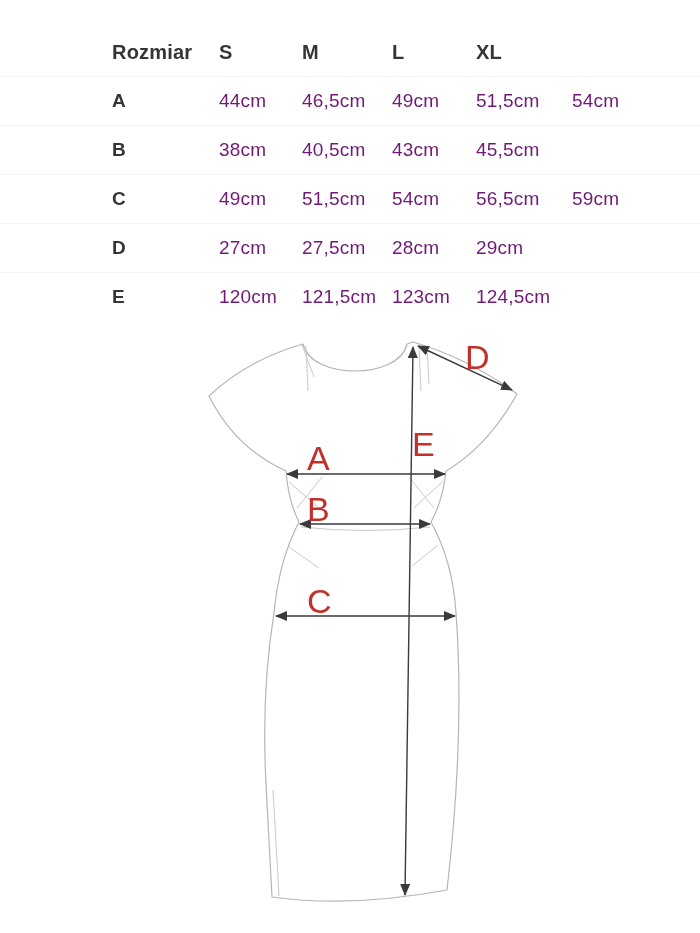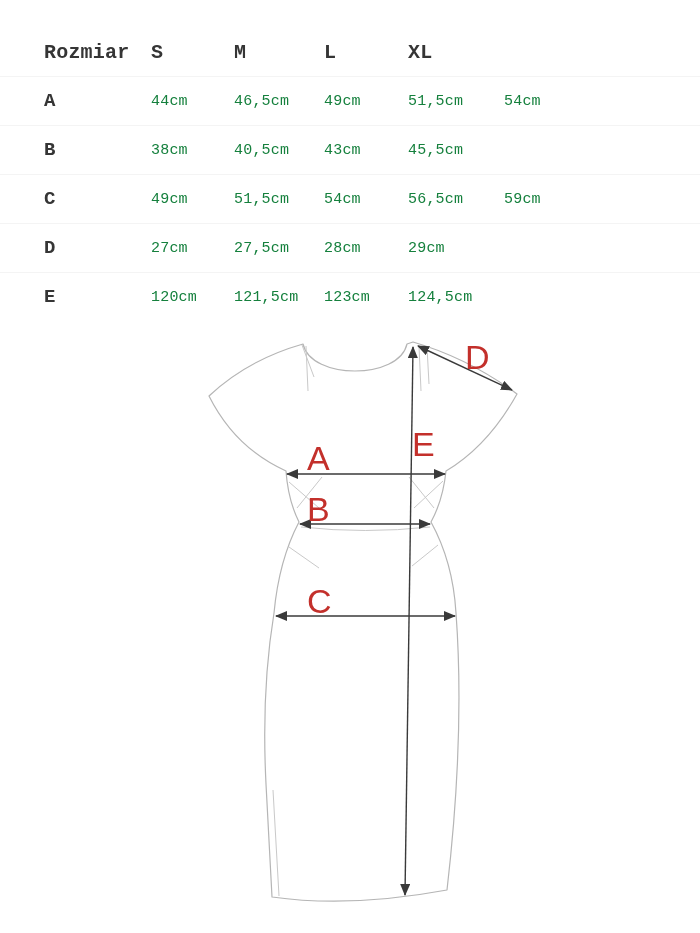--- a/index.html
+++ b/index.html
@@ -5,30 +5,29 @@
   html,body{margin:0;padding:0;background:#ffffff;}
   .stage{
     position:relative;width:700px;height:933px;background:#ffffff;overflow:hidden;
     font-family:"Liberation Sans", sans-serif;
   }
   
   .size-table{position:absolute;left:0;top:28px;width:700px;}
   .trow{
     display:grid;
     grid-template-columns:107px 83px 90px 84px 96px auto;
-    padding-left:44px;
+    padding-left:112px;
     height:48px;
     align-items:center;
     border-bottom:1px solid #f4f4f4;
-    font-family:Liberation Mono, monospace;
   }
   .trow:last-child{border-bottom:none;}
   .hcell{font-size:20px;font-weight:bold;color:#353535;letter-spacing:.2px;}
   .rlabel{font-size:19px;font-weight:bold;color:#353535;}
-  .vcell{font-size:15px;color:#15803d;letter-spacing:.2px;}
+  .vcell{font-size:19px;color:#701a75;letter-spacing:.2px;}
   
   .diagram-svg{position:absolute;left:0;top:0;width:700px;height:933px;}
   .outline{fill:none;stroke:#b5b5b5;stroke-width:1.2;stroke-linejoin:round;}
   .seam{fill:none;stroke:#c9c9c9;stroke-width:1;}
   .marrow{stroke:#3a3a3a;stroke-width:1.4;}
   .dlabel{
     font-family:"Liberation Sans", sans-serif;
     font-size:34px;
     fill:#c3302b;
   }

